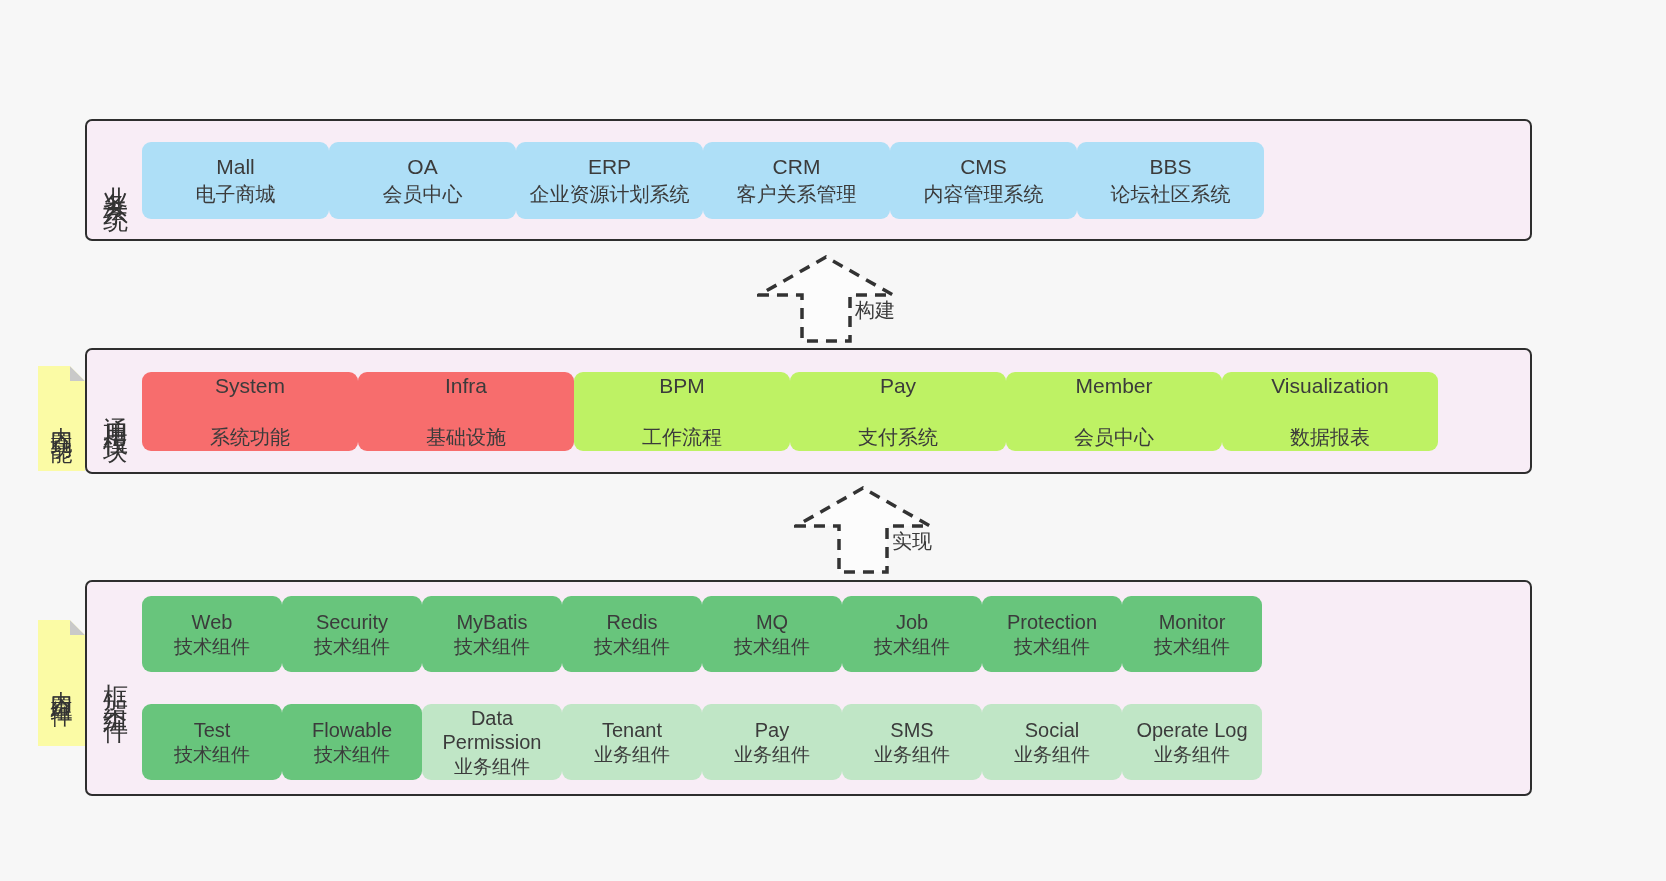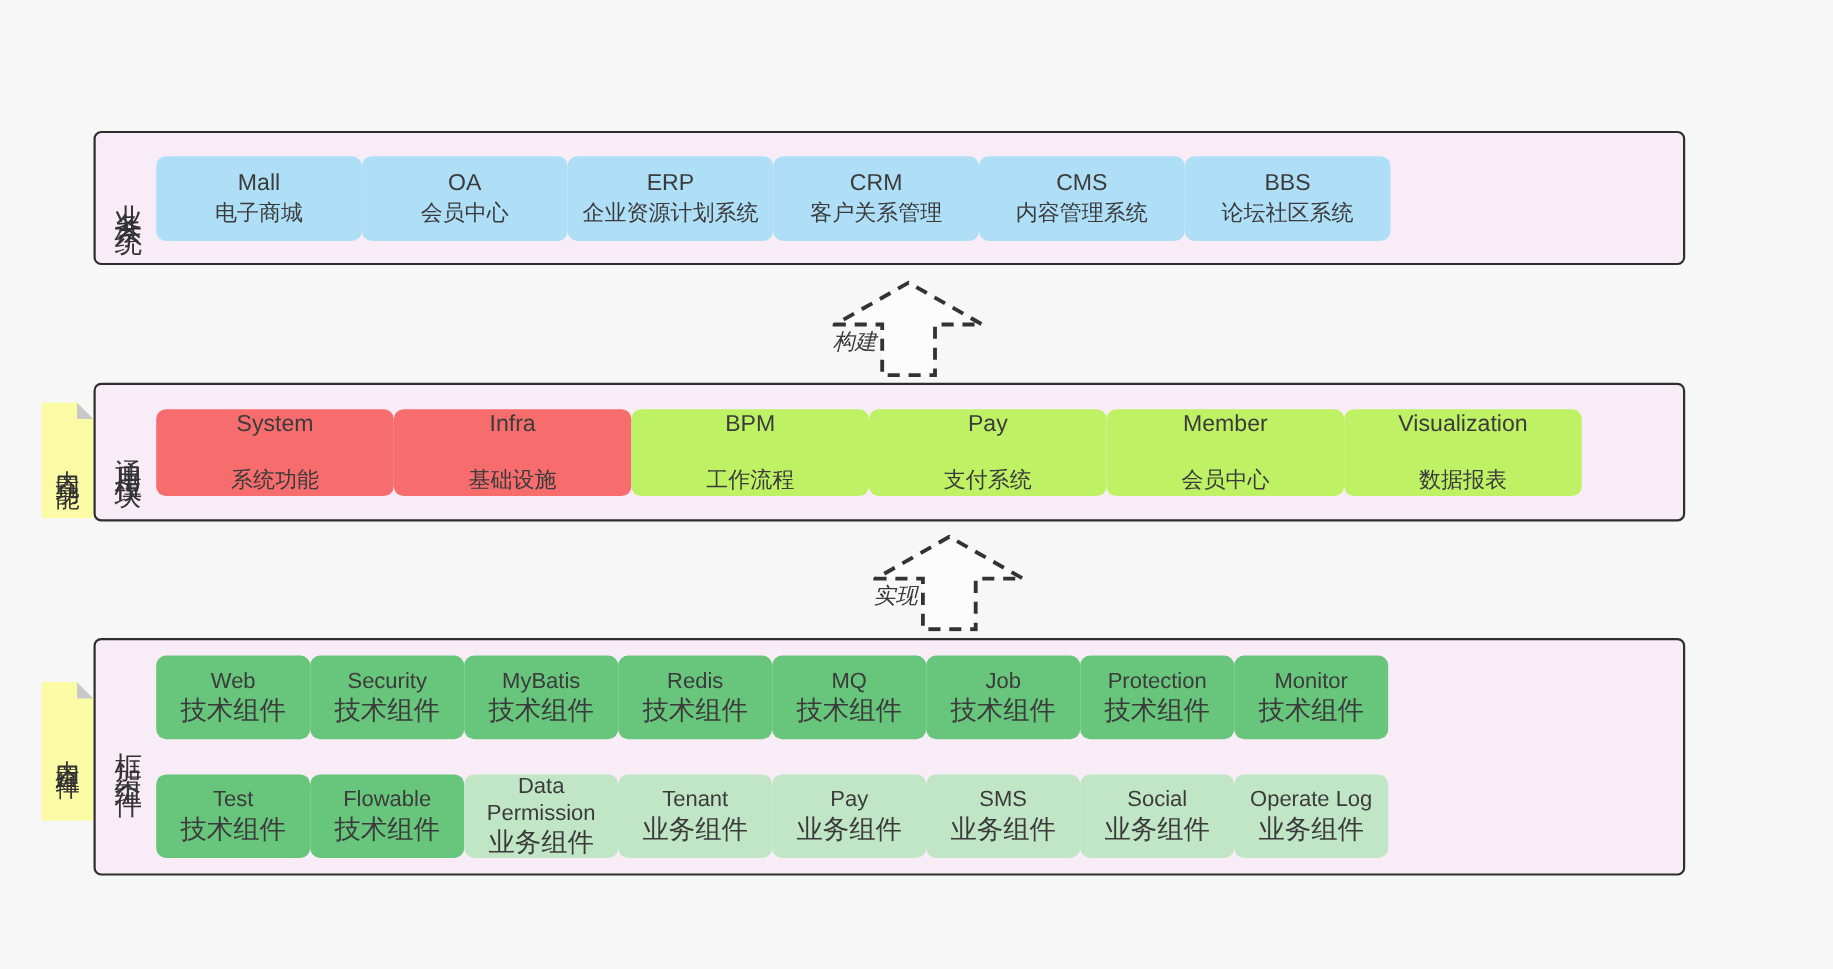--- a/index.html
+++ b/index.html
@@ -61,21 +61,21 @@
     text-align:center;
     box-sizing:border-box;
     padding:4px 6px;
   }
   .box .t{font-size:21px;line-height:1.3;}
   .box .s{font-size:20px;line-height:1.3;}
   .band-business .box{width:187px;height:77px;background:#aedff7;}
   .band-modules .box{width:216px;height:79px;gap:24px;}
   .band-framework .box{width:140px;height:76px;}
   .band-framework .box .t{font-size:20px;line-height:1.22;}
-  .band-framework .box .s{font-size:24px;line-height:1.22;}
+  .band-framework .box .s{font-size:19px;line-height:1.22;}
   .box.red{background:#f76d6d;}
   .box.pink{background:#bef264;}
   .box.green{background:#68c57c;}
   .box.lgreen{background:#c0e6c6;}
   
   .note{
     position:absolute;
     left:38px;width:47px;
     background:#fbfba5;
     z-index:1;
@@ -112,24 +112,23 @@
     width:138px;height:88px;
     z-index:1;
   }
   .arrow-build{left:757px;top:255px;}
   .arrow-implement{left:794px;top:486px;}
   .arrow svg{position:absolute;inset:0;}
   .arrow-label{
     position:absolute;
     left:0;right:0;
     top:42px;
-    text-align:left;
+    text-align:right;
     font-size:20px;
     color:#3b3b3b;
-    font-style:italic;
   }
 </style>
 </head>
 <body>
 
 <div class="stage">
 
   <div class="band band-business">
     <div class="band-label">业务系统</div>
     <div class="box-row">

